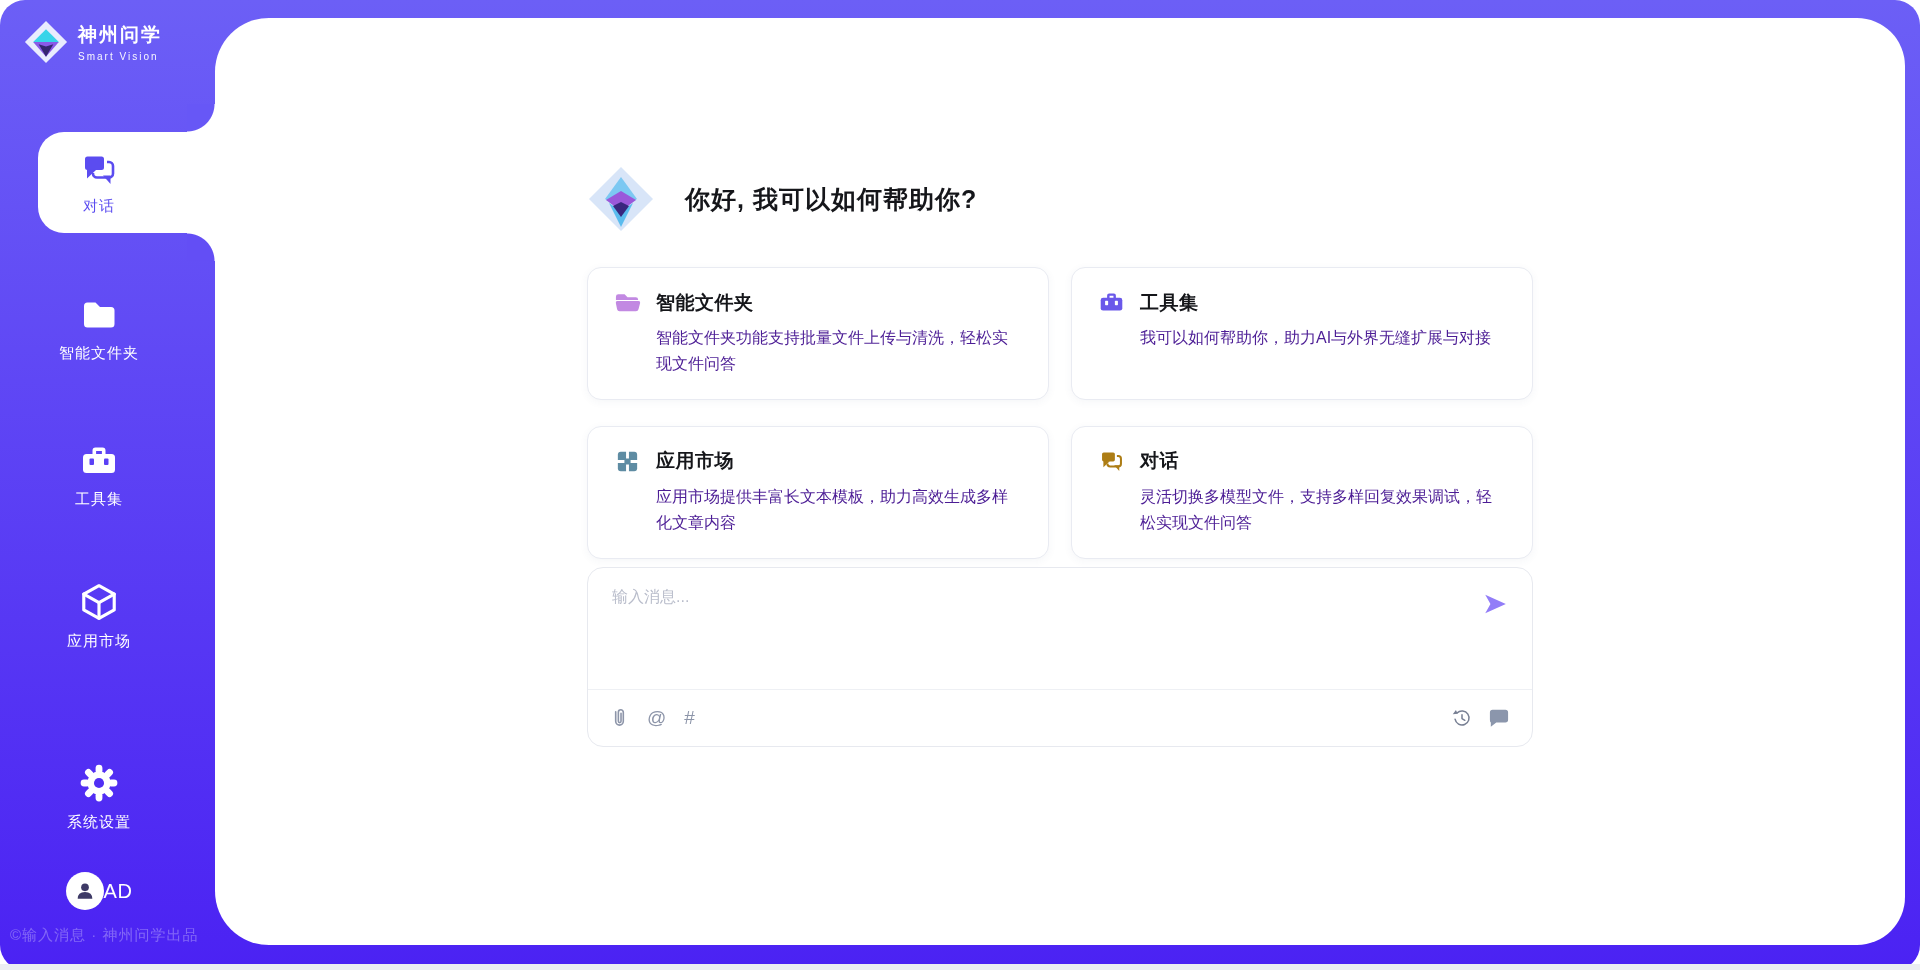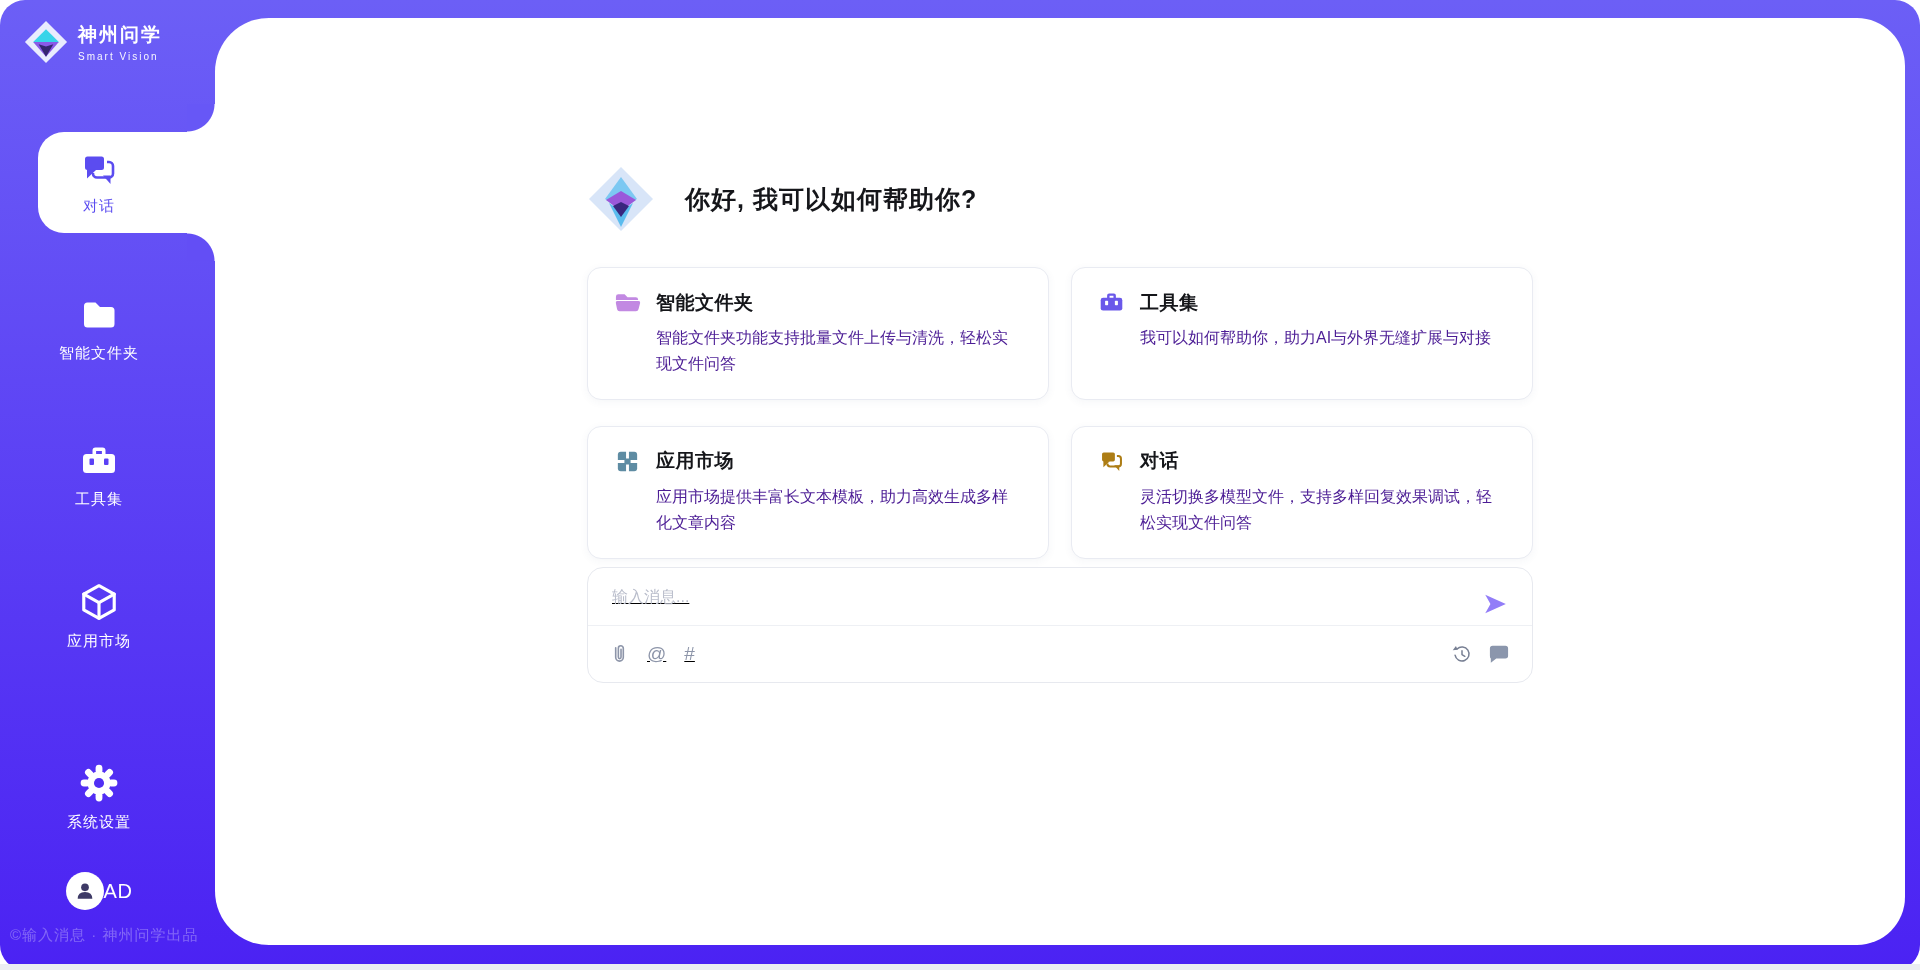--- a/index.html
+++ b/index.html
@@ -51,22 +51,22 @@
     padding:21px 26px 22px; min-height:126px; box-shadow:0 2px 8px rgba(60,70,110,.05); cursor:pointer; }
   .card-head { display:flex; align-items:center; gap:15px; }
   .card-title { font-size:19px; font-weight:700; color:#15161a; letter-spacing:.5px; }
   .card-desc { margin-top:9px; margin-left:42px; font-size:16px; color:#4c1d95; line-height:1.62; }
 
   .model-row { margin-top:160px; }
   .model-chip { display:inline-flex; align-items:center; gap:9px; background:#f1f2f6;
     border-radius:21px; padding:9px 16px 9px 13px; cursor:pointer; }
   .model-name { font-size:17px; color:#23252c; }
 
-  .composer { margin-top:8px; border:1px solid #e7e9ef; border-radius:16px; height:116px;
-    display:flex; flex-direction:column; background:#fff;text-decoration:underline; }
+  .composer { margin-top:8px; border:1px solid #e7e9ef; border-radius:16px; height:180px;
+    display:flex; flex-direction:column; background:#fff; }
   .composer-top { flex:1; display:flex; align-items:flex-start; justify-content:space-between;
     padding:20px 24px 0; }
   .composer-input { border:none; outline:none; font-size:16px; color:#33363f; width:85%;
     background:transparent; font-family:inherit; }
   .composer-input::placeholder { color:#b9bdcb; }
   .send-btn { cursor:pointer; margin-top:3px; line-height:0; }
   .composer-bar { height:57px; border-top:1px solid #eef0f4; display:flex; align-items:center;
     justify-content:space-between; padding:0 22px; }
   .bar-left { display:flex; align-items:center; gap:18px; }
   .bar-right { display:flex; align-items:center; gap:15px; }

